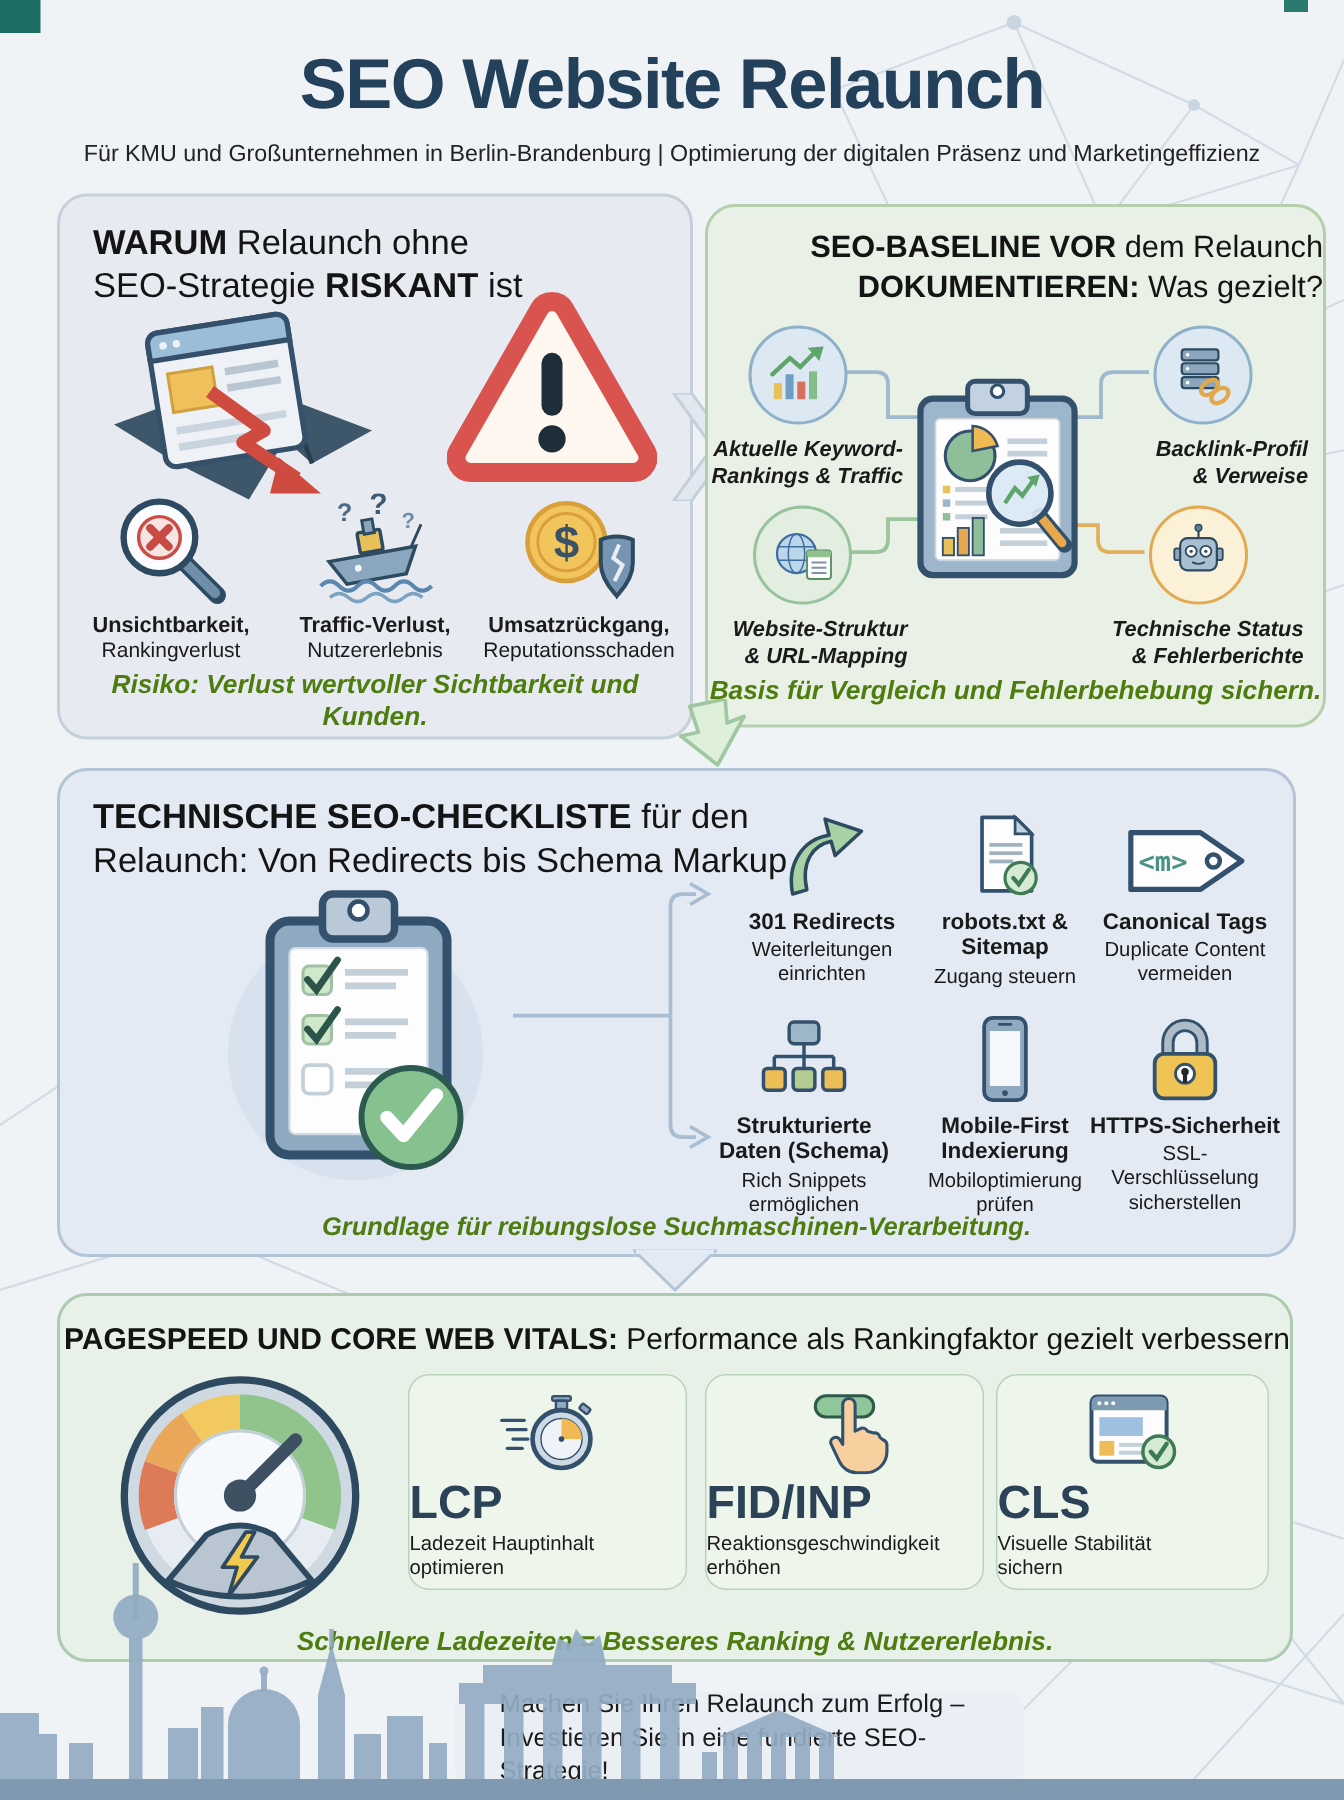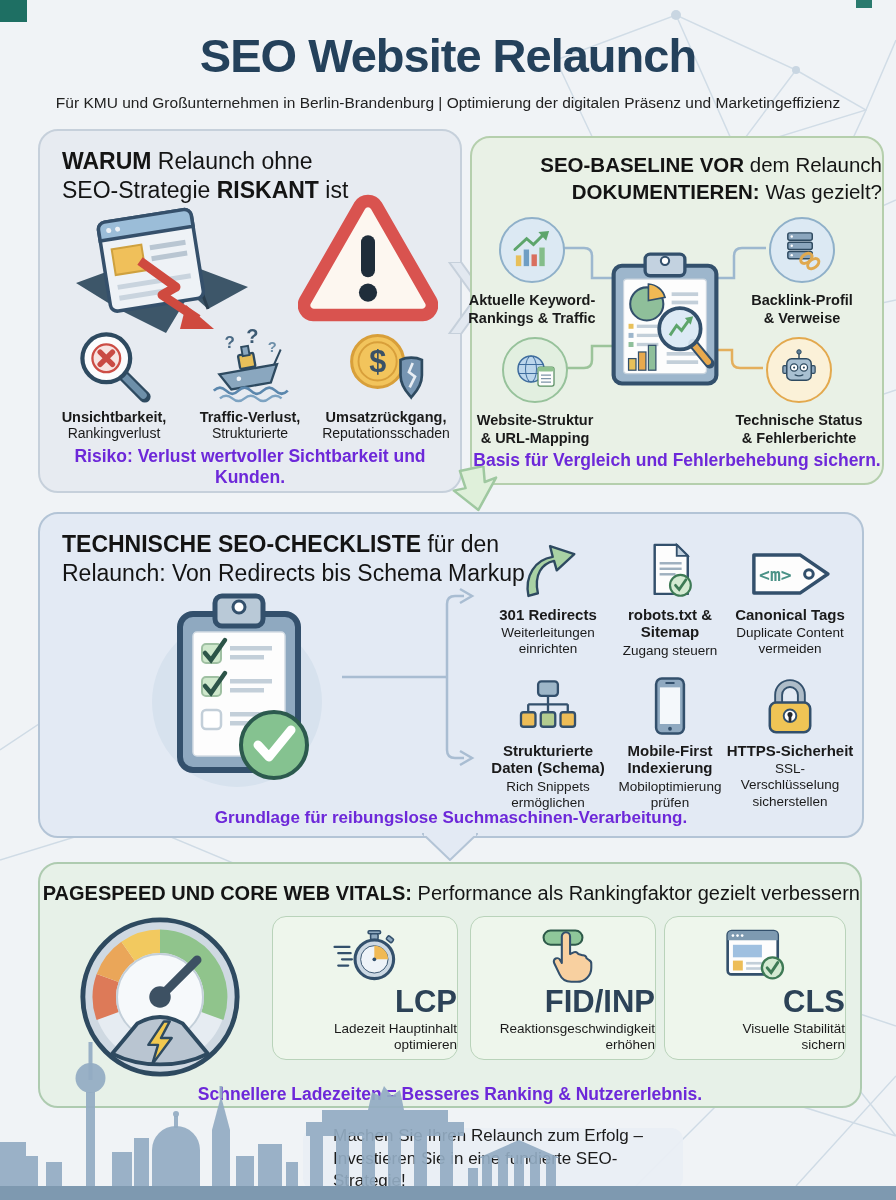--- a/index.html
+++ b/index.html
@@ -20,45 +20,45 @@
   .panel-baseline{left:470px;top:136px;width:410px;height:345px;background:#e9f1e6;border:2px solid #b5cfad;}
   .panel-checklist{left:38px;top:512px;width:822px;height:322px;background:#e3eaf4;border:2px solid #b3c4d6;}
   .panel-vitals{left:38px;top:862px;width:820px;height:242px;background:#e7f1e8;border:2px solid #aecbb0;}
 
   .pa-title{position:absolute;left:22px;top:16px;font-size:23px;line-height:1.28;color:#141414;}
   .pb-title{position:absolute;left:0;top:14px;width:100%;text-align:right;font-size:20.5px;line-height:1.3;color:#141414;}
   .pc-title{position:absolute;left:22px;top:16px;font-size:23px;line-height:1.28;color:#141414;}
   .pd-title{position:absolute;left:0;top:18px;width:100%;text-align:right;font-size:20px;color:#141414;}
   b{font-weight:800;}
 
-  .panel-footer{position:absolute;left:0;width:100%;text-align:center;font-weight:700;font-size:17px;color:#6d28d9;}
+  .panel-footer{position:absolute;left:0;width:100%;text-align:center;font-weight:700;font-size:17px;color:#4d7c0f;font-style:italic;}
 
   
   .risk-row{position:absolute;left:6px;top:198px;width:408px;display:flex;}
   .risk-item{width:136px;text-align:center;}
   .risk-icon{height:74px;display:flex;align-items:flex-end;justify-content:center;}
   .risk-title{font-weight:700;font-size:14.5px;margin-top:6px;}
   .risk-sub{font-size:14px;}
 
   
-  .b-item{position:absolute;width:140px;text-align:center;}
+  .b-item{position:absolute;width:140px;text-align:right;font-style:italic;}
   .b-circle{width:62px;height:62px;margin:0 auto;border-radius:50%;display:flex;align-items:center;justify-content:center;}
   .b-circle.blue{background:#dce9f3;border:2px solid #8fb0c9;}
   .b-circle.green{background:#e2efe0;border:2px solid #97c29b;}
   .b-circle.cream{background:#fbf1d8;border:2px solid #e3a94e;}
   .b-label{font-weight:700;font-size:14.5px;line-height:1.25;margin-top:8px;}
 
   
   .chk-item{position:absolute;width:128px;text-align:center;}
   .chk-icon{height:62px;display:flex;align-items:flex-end;justify-content:center;}
   .chk-title{font-weight:700;font-size:15px;line-height:1.15;margin-top:6px;}
   .chk-sub{font-size:13.5px;line-height:1.2;margin-top:2px;text-align:center;}
 
   
-  .v-card{position:absolute;top:52px;height:142px;background:#eef6ec;border:1.5px solid #b9d3ba;border-radius:14px;text-align:right;}
+  .v-card{position:absolute;top:52px;height:142px;background:#eef6ec;border:1.5px solid #b9d3ba;border-radius:14px;text-align:left;}
   .v-icon{height:58px;display:flex;align-items:flex-end;justify-content:center;margin-top:8px;}
   .v-abbr{font-size:31px;font-weight:800;color:#2c4257;line-height:1.1;margin-top:2px;}
   .v-desc{font-size:13.5px;line-height:1.2;margin-top:2px;}
 
   
   .cta-box{position:absolute;left:303px;top:1128px;width:380px;height:62px;background:rgba(233,238,244,0.95);
            border-radius:12px;display:flex;flex-direction:column;justify-content:center;padding-left:30px;box-sizing:border-box;}
   .cta-line{font-size:17px;color:#1b1b1b;line-height:1.35;}
   .bottom-bar{position:absolute;left:0;top:1186px;width:896px;height:14px;background:#7e99b0;}
 
@@ -162,21 +162,21 @@
               <rect x="50" y="22" width="9" height="12" fill="#8aa7bf" stroke="#2e4a60" stroke-width="2.5"></rect>
               <polygon points="16,52 92,52 80,74 28,74" fill="#8aa7bf" stroke="#2e4a60" stroke-width="3"></polygon>
               <circle cx="40" cy="62" r="3" fill="#eef2f6"></circle>
               <path d="M88 52 L100 34" stroke="#2e4a60" stroke-width="2.5"></path>
             </g>
             <path d="M8 80 Q16 72 24 80 T40 80 T56 80 T72 80 T88 80 T104 80" stroke="#5b87ad" stroke-width="3.5" fill="none"></path>
             <path d="M16 90 Q24 83 32 90 T48 90 T64 90 T80 90 T96 90" stroke="#7da3c2" stroke-width="3" fill="none"></path>
           </svg>
         </div>
         <div class="risk-title">Traffic-Verlust,</div>
-        <div class="risk-sub">Strukturierte</div>
+        <div class="risk-sub">Nutzererlebnis</div>
       </div>
       <div class="risk-item">
         <div class="risk-icon">
           <svg width="84" height="74" viewBox="0 0 110 96">
             <circle cx="44" cy="42" r="34" fill="#f2c45c" stroke="#d89f3a" stroke-width="4"></circle>
             <circle cx="44" cy="42" r="25" fill="none" stroke="#d89f3a" stroke-width="2.5"></circle>
             <text x="33" y="56" font-size="40" font-weight="bold" fill="#3a5166">$</text>
             <path d="M74 40 C82 36 94 36 102 40 L102 60 C102 76 90 86 88 89 C86 86 74 76 74 60 Z" fill="#7695b2" stroke="#2e4a60" stroke-width="3.5"></path>
             <path d="M90 44 L85 56 L93 62 L86 76" stroke="#e8eef4" stroke-width="3.5" fill="none"></path>
           </svg>
@@ -392,21 +392,21 @@
         <svg width="86" height="52" viewBox="0 0 100 60">
           <polygon points="8,8 62,8 94,30 62,52 8,52" fill="#fdfdfd" stroke="#33506c" stroke-width="4" stroke-linejoin="round"></polygon>
           <circle cx="72" cy="30" r="5" fill="#fff" stroke="#33506c" stroke-width="3.5"></circle>
           <text x="14" y="38" font-size="21" font-weight="bold" fill="#4a9287" font-family="DejaVu Sans Mono, monospace">&lt;m&gt;</text>
         </svg>
       </div>
       <div class="chk-title">Canonical Tags</div>
       <div class="chk-sub">Duplicate Content vermeiden</div>
     </div>
 
-    <div class="chk-item" style="left:444px;top:160px">
+    <div class="chk-item" style="left:432px;top:160px">
       <div class="chk-icon">
         <svg width="66" height="58" viewBox="0 0 100 88">
           <rect x="35" y="5" width="30" height="22" rx="5" fill="#9db6c8" stroke="#33506c" stroke-width="3.5"></rect>
           <path d="M50 27 V40 M20 40 H80 M20 40 V52 M50 40 V52 M80 40 V52" stroke="#33506c" stroke-width="3.5" fill="none"></path>
           <rect x="9" y="52" width="22" height="22" rx="4" fill="#edbd57" stroke="#33506c" stroke-width="3.5"></rect>
           <rect x="39" y="52" width="22" height="22" rx="4" fill="#b3cc8f" stroke="#33506c" stroke-width="3.5"></rect>
           <rect x="69" y="52" width="22" height="22" rx="4" fill="#edbd57" stroke="#33506c" stroke-width="3.5"></rect>
         </svg>
       </div>
       <div class="chk-title">Strukturierte Daten (Schema)</div>

